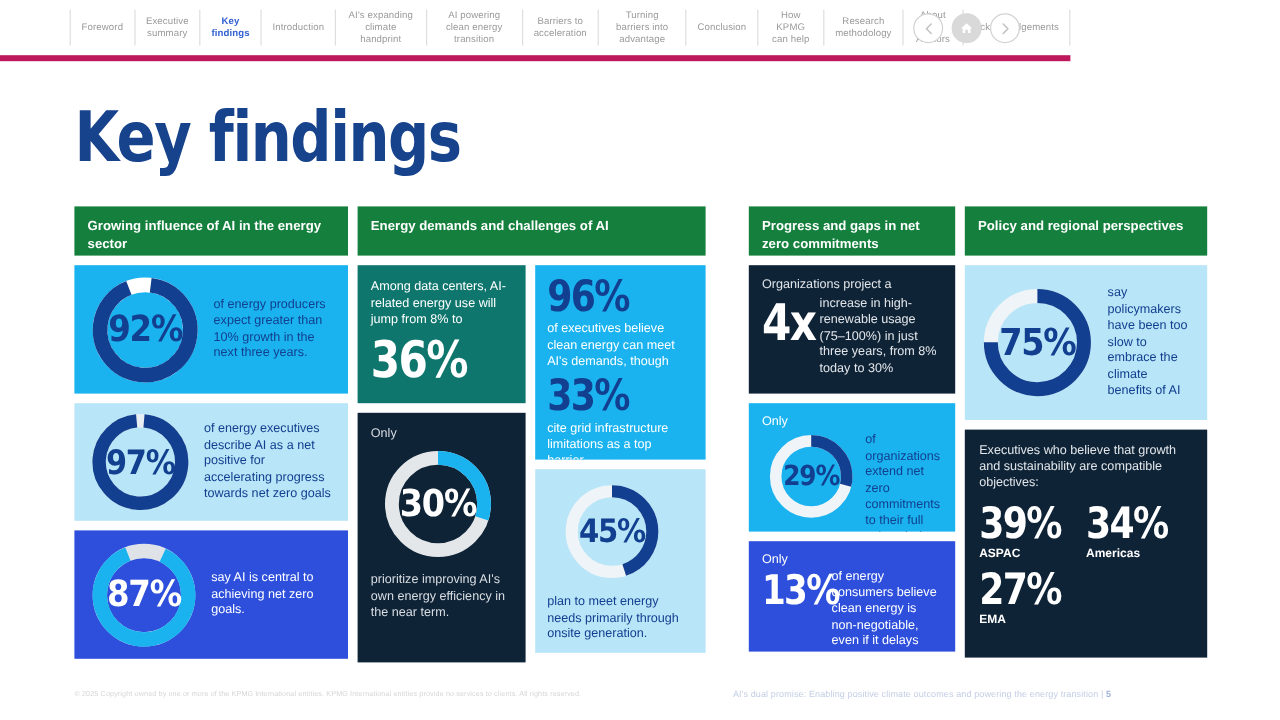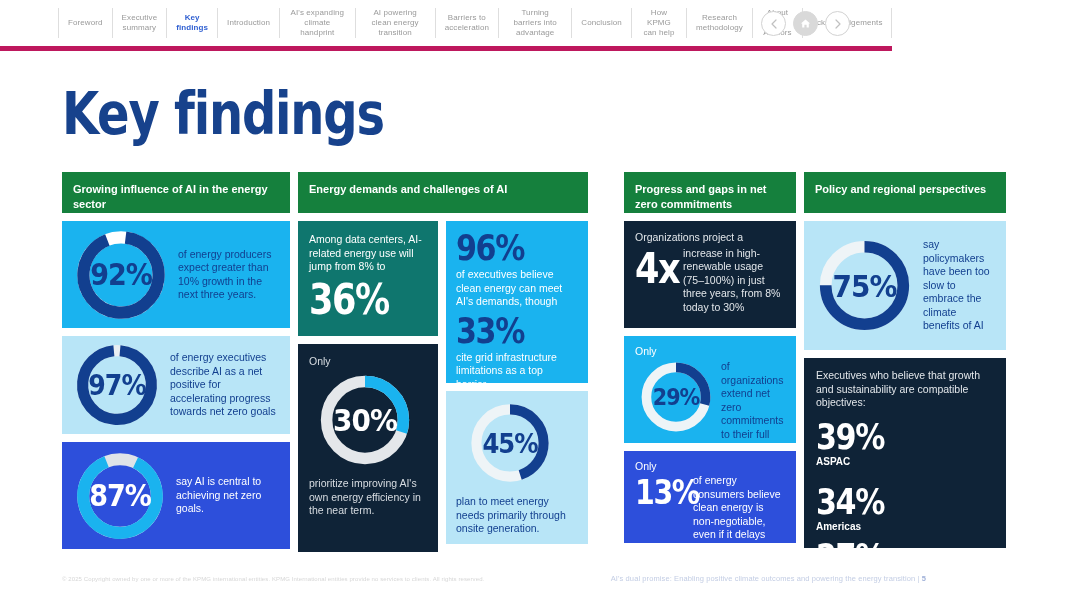--- a/index.html
+++ b/index.html
@@ -299,21 +299,21 @@
         </svg>
         <div class="hole" style="font-size:31px;color:#123f8f;">
           <span>75%</span>
         </div>
       </div>
       <div class="donut-label" style="color:#123f8f;width:82px;">say policymakers have been too slow to embrace the climate benefits of AI</div>
     </div>
 
     <div class="card" style="height:190px;background:#0f2337;padding:11px 10px 0 12px;">
       <div class="body-s" style="color:#e2e6ea;">Executives who believe that growth and sustainability are compatible objectives:</div>
-      <div style="display:flex;gap:16px;margin-top:8px;flex-direction:column;">
+      <div style="display:flex;gap:16px;margin-top:8px;">
         <div>
           <div class="big" style="color:#ffffff;font-size:36px;line-height:37px;">39%</div>
           <div style="color:#ffffff;font-size:10px;font-weight:bold;margin-top:1px;">ASPAC</div>
         </div>
         <div>
           <div class="big" style="color:#ffffff;font-size:36px;line-height:37px;">34%</div>
           <div style="color:#ffffff;font-size:10px;font-weight:bold;margin-top:1px;">Americas</div>
         </div>
       </div>
       <div style="margin-top:6px;">

